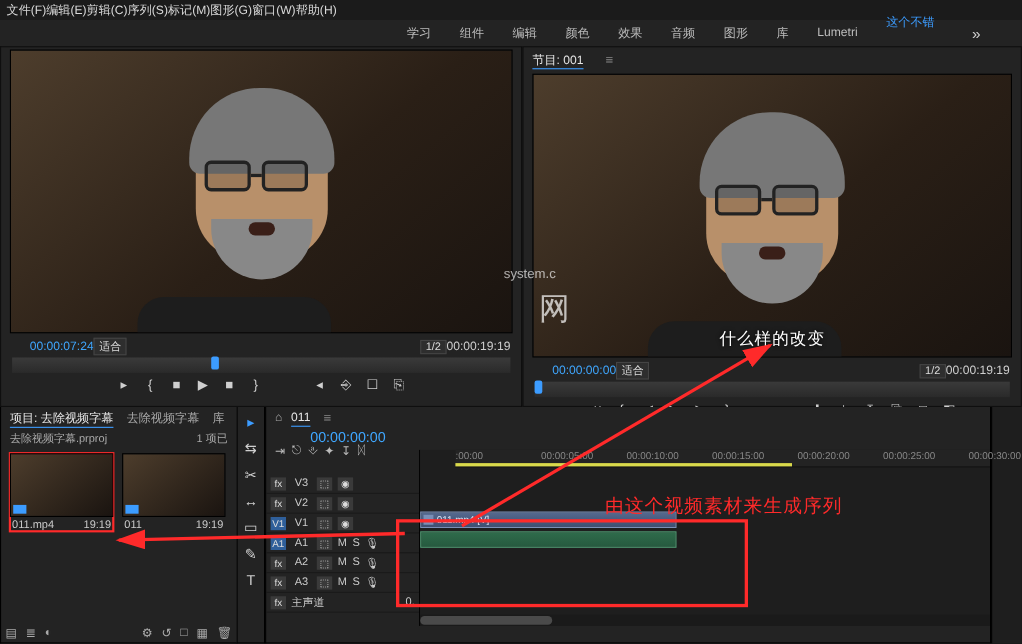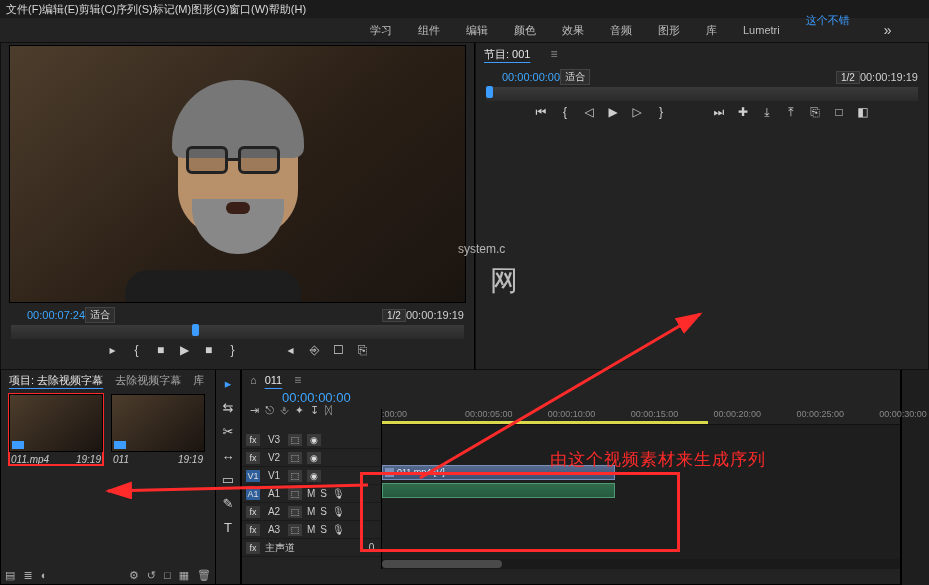--- a/index.html
+++ b/index.html
@@ -48,21 +48,21 @@
   .transport { display:flex; align-items:center; justify-content:center; gap:10px; height:22px; color:#cfcfcf; font-size:12px; }
   .transport .sp { width:24px; }
   .t-icon { width:14px; text-align:center; cursor:pointer; }
 
   
   .bottom-row { display:flex; height:215px;justify-content:center; }
   .project-panel { width:215px; background:#232323; border:1px solid #000; border-top:none; border-right:none; position:relative; }
   .project-tabs { height:20px; display:flex; align-items:center; gap:12px; padding:0 8px; color:#a8a8a8; font-size:11px; }
   .proj-path { padding:2px 8px; color:#aaa; font-size:10px; display:flex; justify-content:space-between; }
   .bins { display:flex; gap:8px; padding:4px 8px; }
-  .bin { width:94px;font-style:italic; }
+  .bin { width:94px; }
   .bin.selected { outline:2px solid #ff2a2a; outline-offset:-1px; }
   .bin-thumb { width:94px; height:58px; background:linear-gradient(140deg,#4d3d2c,#1a1410); border:1px solid #000; position:relative; }
   .bin-thumb::after{ content:""; position:absolute; bottom:2px; left:2px; width:12px; height:8px; background:#3c9cff; }
   .bin-meta { display:flex; justify-content:space-between; font-size:10px; color:#ccc; padding:2px 2px 0; }
   .proj-bottom-icons { position:absolute; bottom:2px; left:4px; right:4px; display:flex; gap:8px; color:#aaa; font-size:11px; }
 
   .tools-col { width:26px; background:#232323; border:1px solid #000; border-top:none; display:flex; flex-direction:column; align-items:center; gap:9px; padding-top:6px; color:#cfcfcf; font-size:13px; }
   .tools-col .tool { cursor:pointer; }
   .tools-col .tool.sel { color:#3c9cff; }
 
@@ -71,21 +71,21 @@
   .tl-tc { color:#3fa7ff; font-size:13px; padding:0 0 2px 40px; }
   .tl-toolbar-icons { position:absolute; left:8px; top:34px; display:flex; gap:6px; color:#bbb; font-size:11px; }
 
   .tl-body { display:flex; height:160px; margin-top:2px; }
   .track-headers { width:140px; border-right:1px solid #000; }
   .trk { height:18px; display:flex; align-items:center; gap:5px; padding:0 4px; font-size:10px; color:#ccc; border-bottom:1px solid #1a1a1a; }
   .trk .tog { width:14px; height:12px; background:#3a3a3a; display:inline-flex; align-items:center; justify-content:center; font-size:9px; color:#ddd; }
   .trk .tog.on { background:#2f5f9a; }
   .trk-label { width:18px; text-align:center; }
   .tl-tracks { flex:1; position:relative; background:#1e1e1e; }
-  .ruler { height:16px; position:relative; background:#232323; border-bottom:1px solid #111; }
+  .ruler { height:16px; position:relative; background:#232323; border-bottom:1px solid #111;margin-left:32px; }
   .ruler .tick { position:absolute; top:0; font-size:9px; color:#888; }
   .ruler .bar { position:absolute; bottom:0; height:3px; background:#d9d94b; }
   .clip-v { position:absolute; height:15px; background:linear-gradient(#55698e,#3d4f72); border:1px solid #7a8fb7; font-size:9px; color:#dfe7f7; padding-left:14px; line-height:13px; }
   .clip-v::before{ content:""; position:absolute; left:2px; top:2px; width:9px; height:9px; background:#7a8fb7; }
   .clip-a { position:absolute; height:15px; background:linear-gradient(#2f6b4b,#265a3f); border:1px solid #4f9a72; }
   .hscroll { position:absolute; bottom:0; left:0; right:0; height:10px; background:#1a1a1a; }
   .hscroll .thumb { position:absolute; left:0; width:120px; top:1px; height:8px; background:#4a4a4a; border-radius:4px; }
 
   
   .annot-box { position:absolute; border:3px solid #ff2a2a; pointer-events:none; }
@@ -158,20 +158,32 @@
       <span class="t-icon">⎆</span>
       <span class="t-icon">☐</span>
       <span class="t-icon">⎘</span>
     </div>
   </div>
 
   <div class="panel prog-panel">
     <div class="panel-tabs">
       <span class="tab-active">节目: 001</span>
       <span class="tab-close">≡</span>
+    </div>
+    <div class="video">
+      <div class="face">
+          <div class="shirt"></div>
+          <div class="head">
+            <div class="hair"></div>
+            <div class="glasses"><span class="lens"></span><span class="bridge"></span><span class="lens"></span></div>
+            <div class="beard"></div>
+            <div class="mouth"></div>
+          </div>
+        </div>
+      <div class="subtitle">什么样的改变</div>
     </div>
     <div class="tc-row">
       <span class="tc-blue">00:00:00:00</span>
       <span class="fit-sel">适合</span>
       <span style="flex:1"></span>
       <span class="fit-sel">1/2</span>
       <span class="tc-grey">00:00:19:19</span>
     </div>
     <div class="mini-ruler">
       <div class="playhead" style="left:0"></div>
@@ -195,20 +207,24 @@
   </div>
 </div>
 
 <div class="bottom-row">
 
   <div class="project-panel">
     <div class="project-tabs">
       <span class="tab-active">项目: 去除视频字幕</span>
       <span>去除视频字幕</span>
       <span>库</span>
+    </div>
+    <div class="proj-path">
+      <span>去除视频字幕.prproj</span>
+      <span>1 项已</span>
     </div>
     <div class="bins">
       <div class="bin selected">
         <div class="bin-thumb"></div>
         <div class="bin-meta">
           <span>011.mp4</span>
           <span>19:19</span>
         </div>
       </div>
       <div class="bin">

